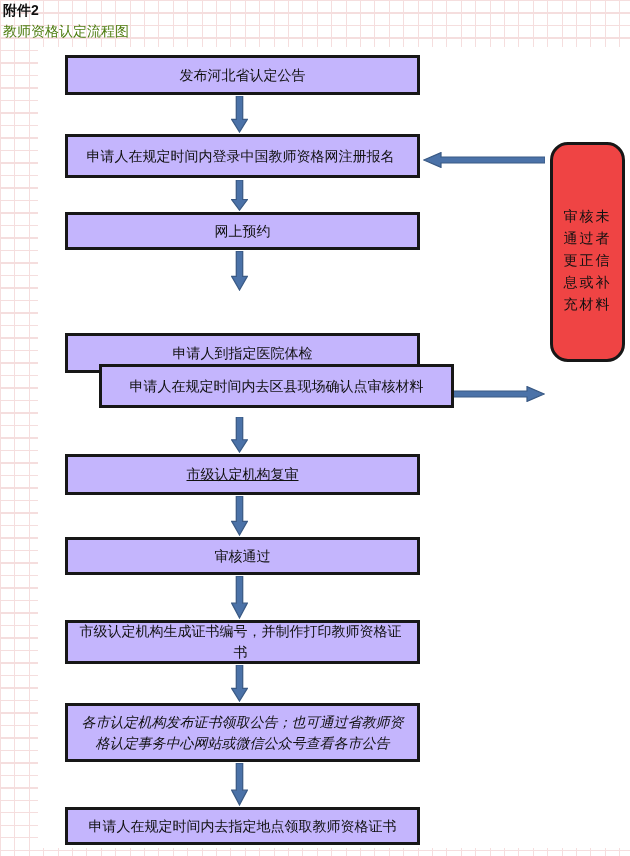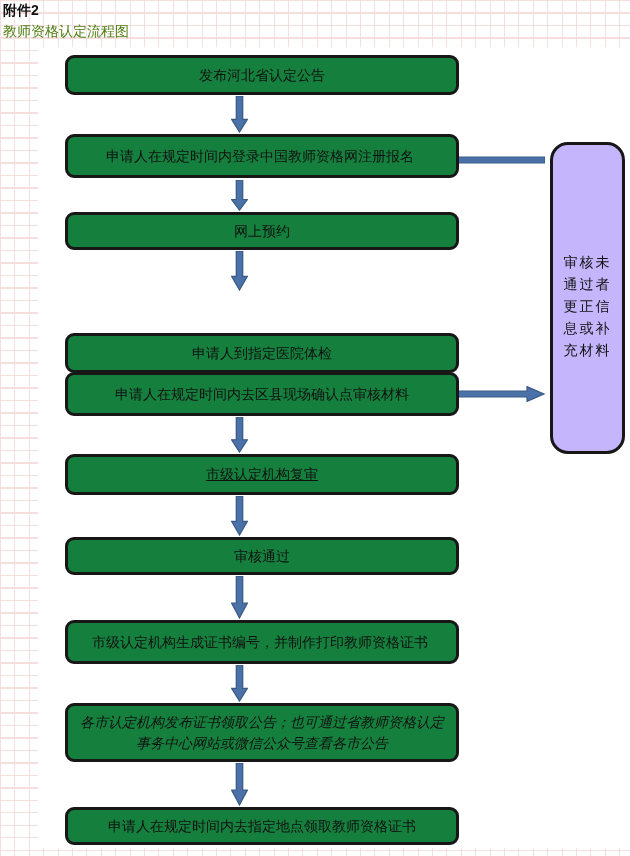--- a/index.html
+++ b/index.html
@@ -27,29 +27,29 @@
     position:absolute;left:3px;top:2px;
     font-size:14px;font-weight:bold;color:#111;
     z-index:3;
   }
   .doc-title{
     position:absolute;left:3px;top:23px;
     font-size:14px;color:#4d7c0f;
     z-index:3;
   }
   .step{
-    position:absolute;left:65px;width:394px;box-sizing:border-box;
-    background:#15803d;border:3px solid var(--box-border);border-radius:9px;
+    position:absolute;left:65px;width:355px;box-sizing:border-box;
+    background:#c4b5fd;border:3px solid var(--box-border);border-radius:0;
     display:flex;align-items:center;justify-content:center;
     text-align:center;font-size:14px;line-height:1.5;color:#111;
     padding:0 12px;z-index:2;
   }
   .side-note{
-    position:absolute;left:550px;top:142px;width:75px;height:312px;box-sizing:border-box;
-    background:#c4b5fd;border:3px solid var(--box-border);border-radius:18px;
+    position:absolute;left:550px;top:142px;width:75px;height:220px;box-sizing:border-box;
+    background:#ef4444;border:3px solid var(--box-border);border-radius:18px;
     display:flex;flex-direction:column;align-items:center;justify-content:center;
     padding-top:16px;z-index:2;
   }
   .side-note .line{
     font-size:14px;line-height:22px;letter-spacing:2px;color:#111;white-space:nowrap;
   }
   .arrow{position:absolute;z-index:1;}
   .arrow svg{display:block;width:100%;height:100%;}
   .arrow path{fill:var(--arrow-fill);stroke:var(--arrow-stroke);stroke-width:1.2;}
   .arrow-down{left:231px;width:17px;}
@@ -60,21 +60,21 @@
 
 <div class="canvas"></div>
 
 <div class="attach-label">附件2</div>
 <div class="doc-title">教师资格认定流程图</div>
 
 <div class="step" style="top:55px;height:40px;">发布河北省认定公告</div>
 <div class="step" style="top:134px;height:44px;padding-left:8px;">申请人在规定时间内登录中国教师资格网注册报名</div>
 <div class="step" style="top:212px;height:38px;">网上预约</div>
 <div class="step" style="top:292px;height:40px;margin-top:41px;">申请人到指定医院体检</div>
-<div class="step" style="top:372px;height:44px;">申请人在规定时间内去区县现场确认点审核材料</div>
+<div class="step" style="top:364px;height:44px;margin-left:34px;">申请人在规定时间内去区县现场确认点审核材料</div>
 <div class="step" style="top:454px;height:41px;text-decoration:underline;">市级认定机构复审</div>
 <div class="step" style="top:537px;height:38px;">审核通过</div>
 <div class="step" style="top:620px;height:44px;padding-left:8px;">市级认定机构生成证书编号，并制作打印教师资格证书</div>
 <div class="step" style="top:703px;height:59px;font-style:italic;">各市认定机构发布证书领取公告；也可通过省教师资格认定事务中心网站或微信公众号查看各市公告</div>
 <div class="step" style="top:807px;height:38px;">申请人在规定时间内去指定地点领取教师资格证书</div>
 
 <div class="side-note">
   <div class="line">审核未</div>
   <div class="line">通过者</div>
   <div class="line">更正信</div>

